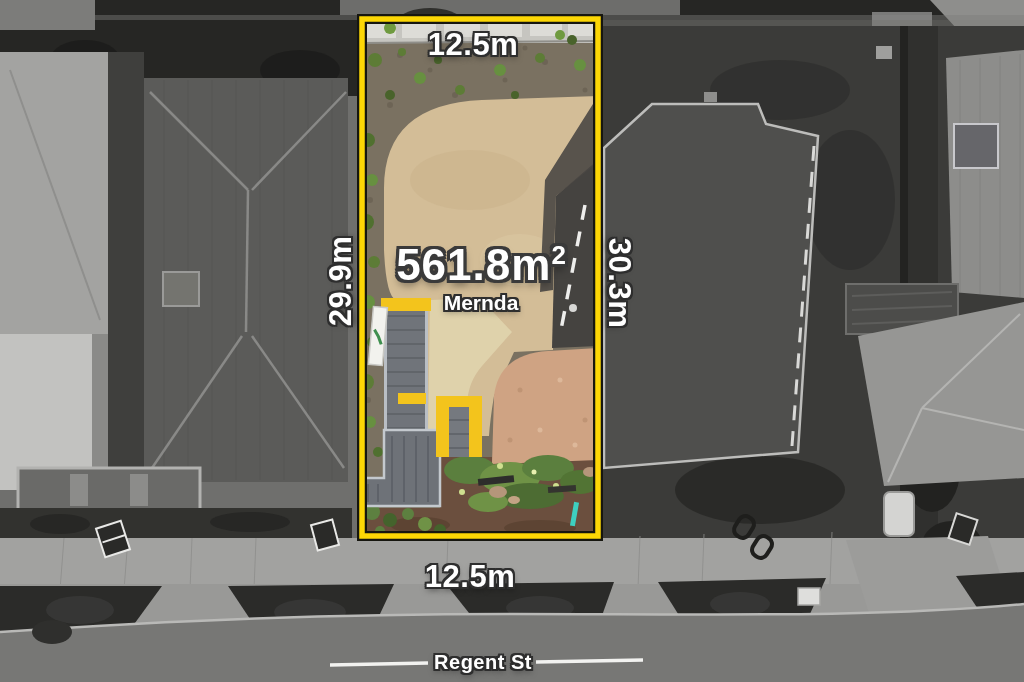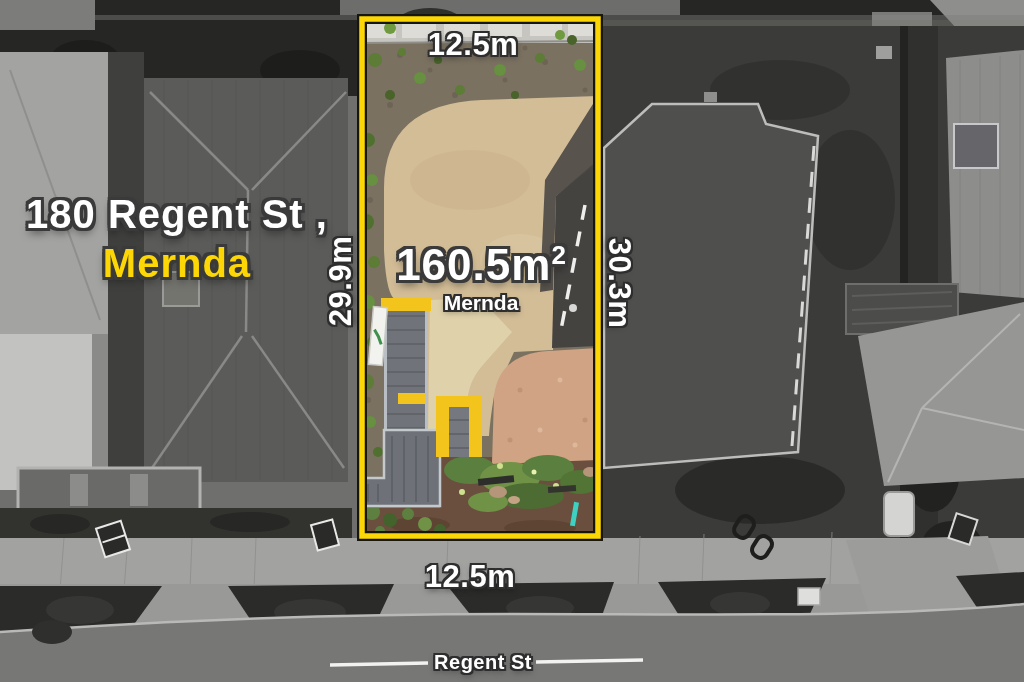--- a/index.html
+++ b/index.html
@@ -317,29 +317,25 @@
     <g transform="rotate(5 378 335)">
       <rect x="371" y="307" width="14" height="58" fill="#f2f2ee" stroke="#c9c9c5" stroke-width="1.5"></rect>
       <path d="M374,330 q5,6 8,14" stroke="#3f8f4f" stroke-width="3" fill="none"></path>
     </g>
   </g>
 
   <rect x="362" y="19" width="236" height="517" fill="none" stroke="#16160f" stroke-width="10"></rect>
   <rect x="362" y="19" width="236" height="517" fill="none" stroke="#fdd705" stroke-width="5.5"></rect>
 </svg>
 
-  <div class="ov addr">
-    <div class="outl">180 Regent St ,</div>
-    <div class="outl l2">Mernda</div>
-  </div>
 
   <div class="ov dim dim-top outl-sm">12.5m</div>
   <div class="ov dim dim-bottom outl-sm">12.5m</div>
   <div class="ov dim dim-left outl-sm">29.9m</div>
   <div class="ov dim dim-right outl-sm">30.3m</div>
 
   <div class="ov area">
-    <div class="outl"><span class="val">160.5m</span><span class="sup">2</span></div>
+    <div class="outl"><span class="val">561.8m</span><span class="sup">2</span></div>
     <div class="outl-sm qual">Mernda</div>
   </div>
 
   <div class="ov street outl-sm">Regent St</div>
 </div>
 
 </body></html>

